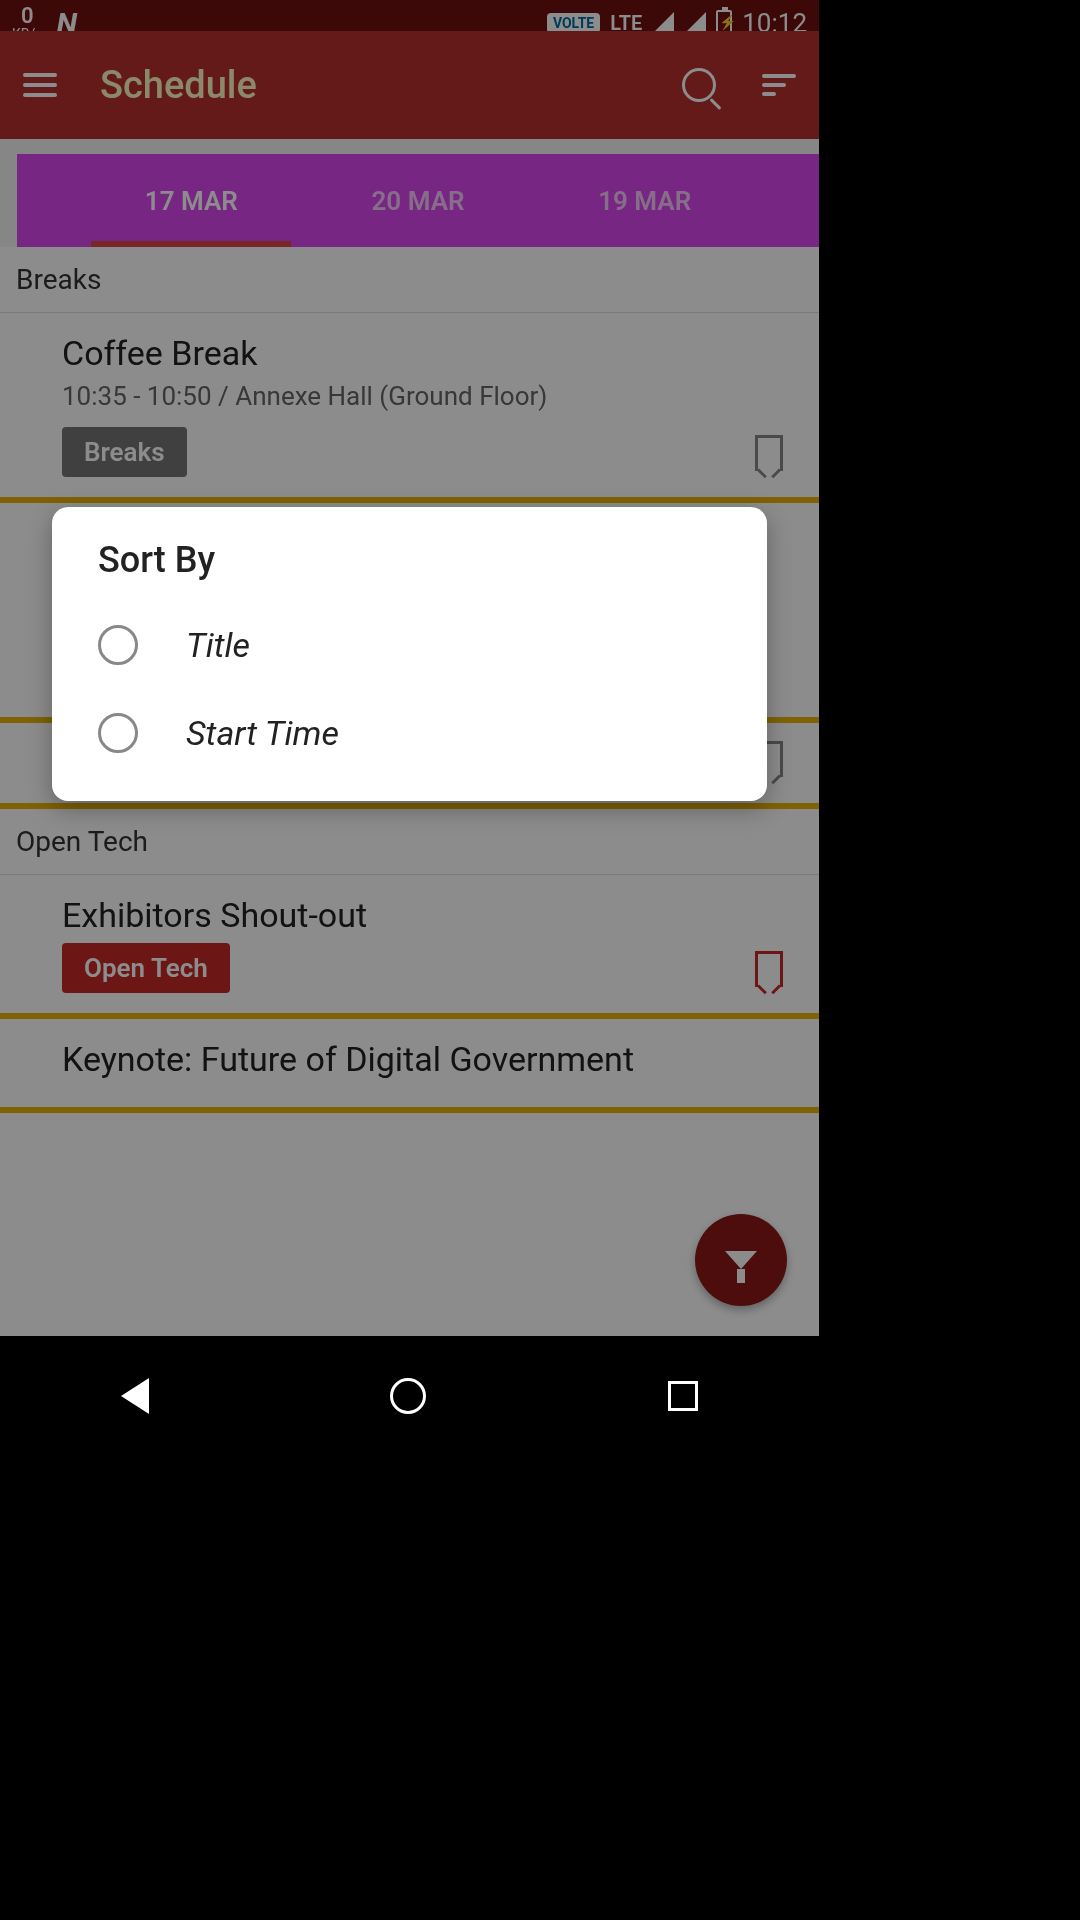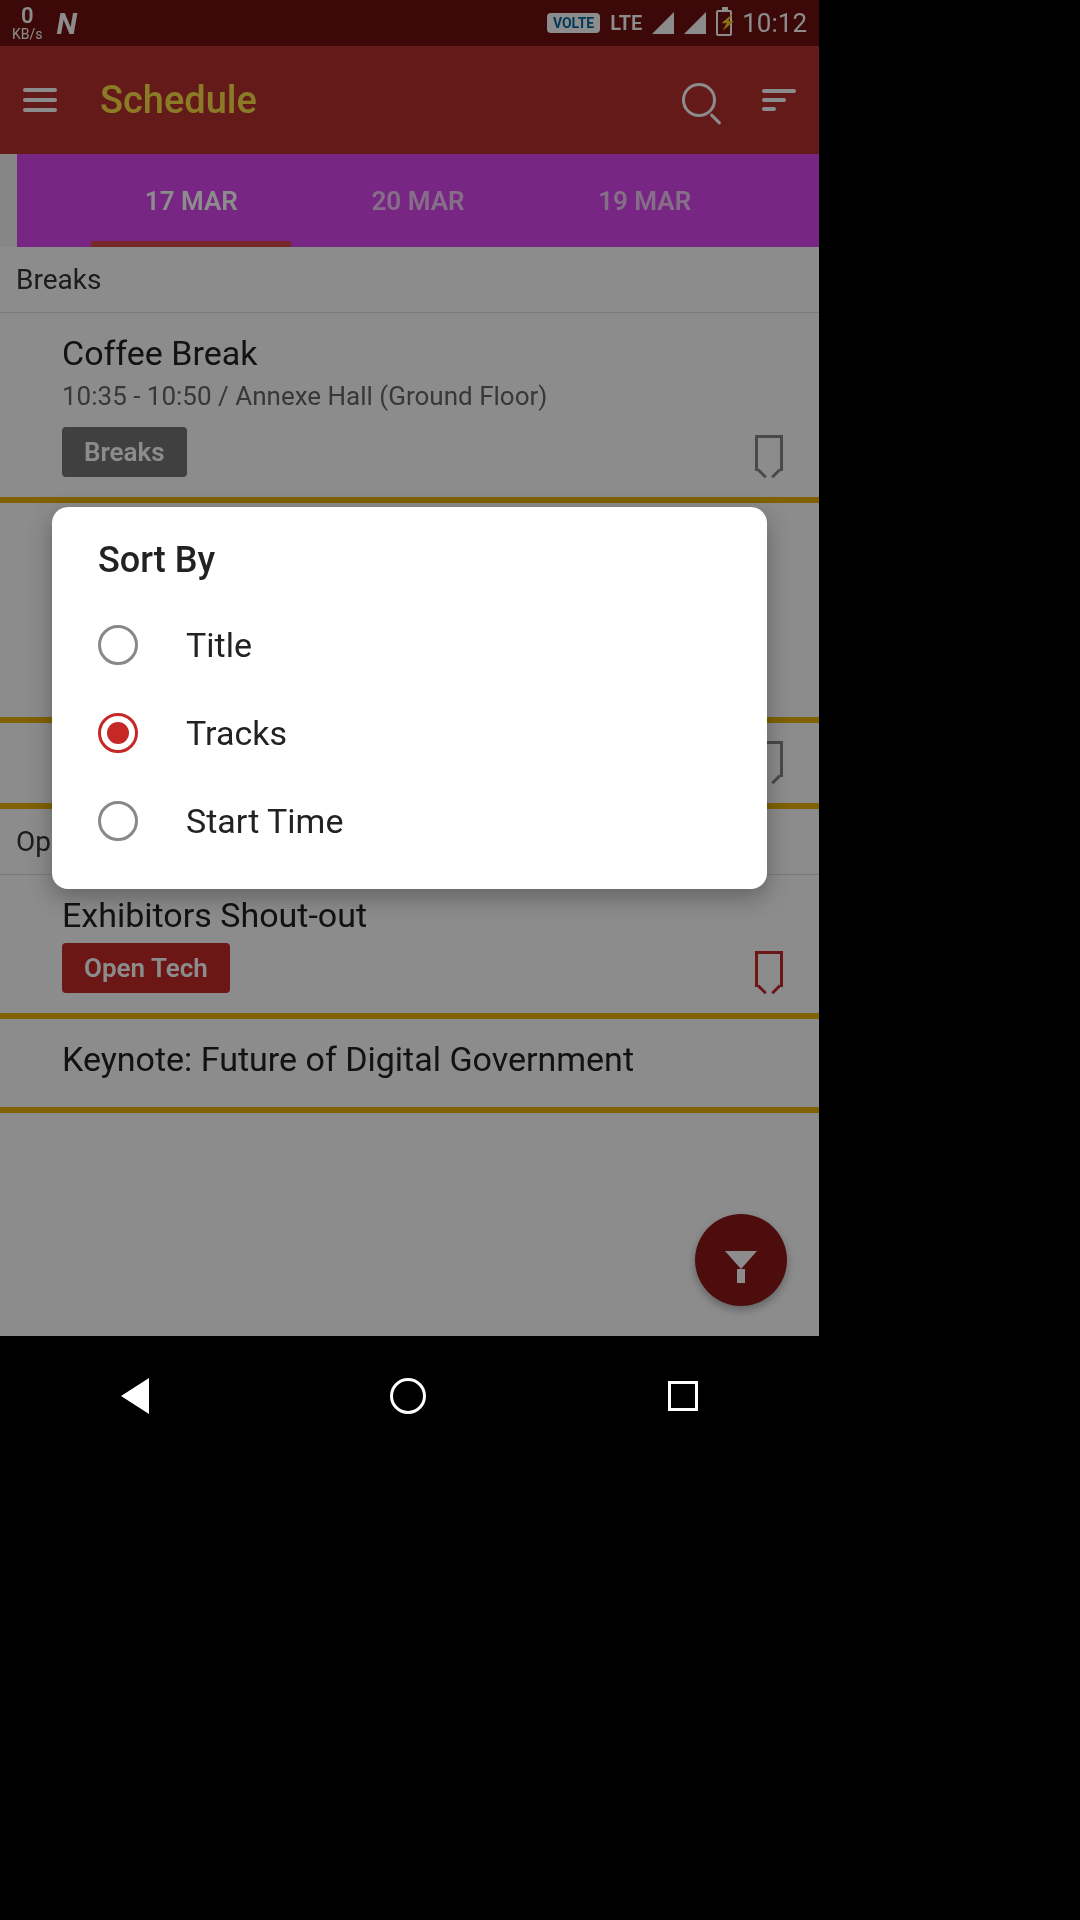--- a/index.html
+++ b/index.html
@@ -17,21 +17,21 @@
 .status-right { display: flex; align-items: center; gap: 10px; font-size: 20px; }
 .volte { background: #fff; color: #0369a1; font-size: 14px; font-weight: 700; padding: 2px 6px; border-radius: 4px; }
 .lte { font-size: 20px; font-weight: 600; }
 .signal { display: inline-block; width: 0; height: 0; border-style: solid; border-width: 0 0 22px 22px; border-color: transparent transparent #fff transparent; }
 .battery { display: inline-block; width: 16px; height: 26px; border: 2px solid #fff; border-radius: 2px; position: relative; }
 .battery::before { content:""; position:absolute; top:-5px; left:4px; width:6px; height:3px; background:#fff; }
 .battery::after { content:"⚡"; position:absolute; top:2px; left:1px; font-size:14px; color:#fff; }
 .clock { font-size: 26px; font-weight: 400; }
 
 
-.app-bar { position: absolute; top: 46px; left: 0; right: 0; height: 108px; background: #b83131; display: flex; align-items: center; color: #fde047; }
+.app-bar { position: absolute; top: 31px; left: 0; right: 0; height: 108px; background: #b83131; display: flex; align-items: center; color: #fef9c3; }
 .menu-btn, .search-btn, .sort-btn { width: 80px; height: 80px; display:flex; align-items:center; justify-content:center; }
 .hamburger { display:flex; flex-direction:column; gap:6px; }
 .hamburger span { width:34px; height:4px; background:#fff; border-radius:2px; }
 .app-title { font-size: 38px; font-weight: 500; margin-left: 20px; flex:1; }
 .search-glass { width:34px; height:34px; border:3px solid #fff; border-radius:50%; position:relative; }
 .search-glass::after { content:""; position:absolute; width:3px; height:14px; background:#fff; bottom:-12px; right:-4px; transform:rotate(-45deg); border-radius:2px; }
 .sort-lines { display:flex; flex-direction:column; gap:5px; align-items:flex-start; }
 .sort-lines span:nth-child(1){ width:34px; height:4px; background:#fff; border-radius:2px;}
 .sort-lines span:nth-child(2){ width:24px; height:4px; background:#fff; border-radius:2px;}
 .sort-lines span:nth-child(3){ width:14px; height:4px; background:#fff; border-radius:2px;}
@@ -63,21 +63,21 @@
 .fab { position:absolute; bottom:150px; right:32px; width:92px; height:92px; border-radius:50%; background:#8d1818; display:flex; align-items:center; justify-content:center; color:#fff; box-shadow:0 4px 8px rgba(0,0,0,0.3); }
 .funnel { width:0; height:0; border-left:16px solid transparent; border-right:16px solid transparent; border-top:18px solid #fff; position:relative; }
 .funnel::after { content:""; position:absolute; top:0px; left:-4px; width:8px; height:14px; background:#fff; }
 
 
 .scrim { position:absolute; inset:0; background:rgba(0,0,0,0.45); }
 
 
 .dialog { position:absolute; left:52px; right:52px; top:507px; background:#fff; border-radius:16px; padding: 32px 0 24px; box-shadow:0 8px 24px rgba(0,0,0,0.3); }
 .dialog-title { font-size:36px; font-weight:500; color:#222; padding:0 46px 20px; }
-.radio-row { display:flex; align-items:flex-start; gap:48px; padding: 24px 46px; }
+.radio-row { display:flex; align-items:flex-start; gap:48px; padding: 24px 46px; font-style: italic; }
 .radio { width:40px; height:40px; border:3px solid #888; border-radius:50%; display:flex; align-items:center; justify-content:center; flex-shrink:0; }
 .radio.selected { border-color:#c62828; }
 .radio.selected::after { content:""; width:22px; height:22px; background:#c62828; border-radius:50%; }
 .radio-label { font-size:34px; color:#222; }
 
 
 .navbar { position:absolute; bottom:0; left:0; right:0; height:120px; background:#000; display:flex; align-items:center; justify-content:space-around; }
 .nav-back { width:0; height:0; border-top:18px solid transparent; border-bottom:18px solid transparent; border-right:28px solid #fff; }
 .nav-home { width:36px; height:36px; border:3px solid #fff; border-radius:50%; }
 .nav-recent { width:30px; height:30px; border:3px solid #fff; }
@@ -188,24 +188,20 @@
 
   <div class="scrim"></div>
 
   <div class="dialog">
     <div class="dialog-title">Sort By</div>
     <div class="radio-row">
       <div class="radio"></div>
       <div class="radio-label">Title</div>
     </div>
     <div class="radio-row">
-      <div class="radio selected"></div>
-      <div class="radio-label">Tracks</div>
-    </div>
-    <div class="radio-row">
       <div class="radio"></div>
       <div class="radio-label">Start Time</div>
     </div>
   </div>
 
   <div class="navbar">
     <div>
         <div class="nav-back"></div>
       </div>
     <div>

